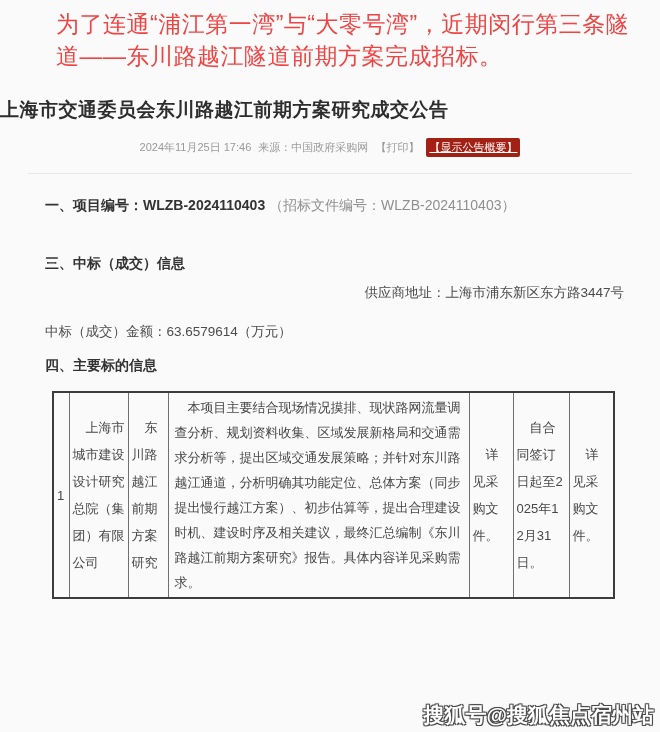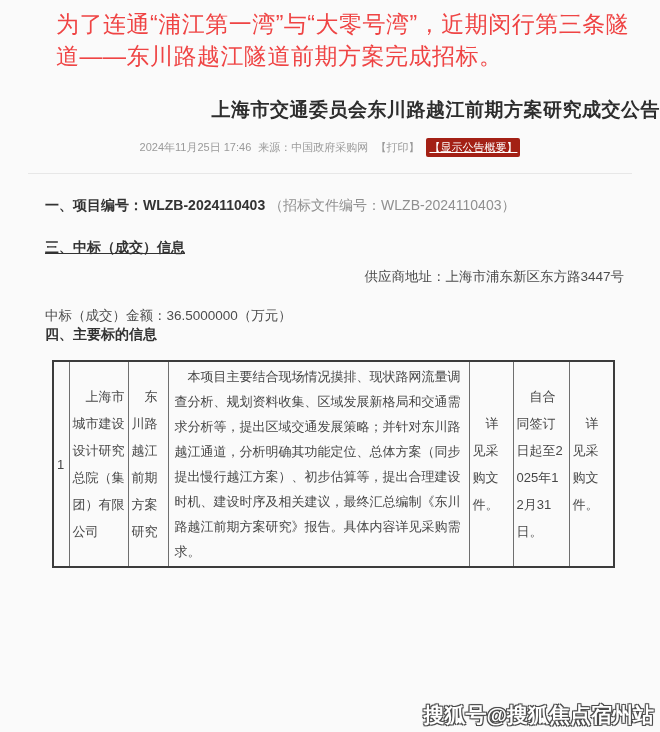--- a/index.html
+++ b/index.html
@@ -8,46 +8,46 @@
     background:#fafafa;
     font-family:"Liberation Sans","DejaVu Sans",sans-serif;
     color:#333;
   }
   .intro{
     padding:8px 30px 0 56px;
     font-size:23px;line-height:32px;color:#ef4444;
     letter-spacing:0.5px;
   }
   .title{
-    margin-top:25px;text-align:right;
+    margin-top:25px;text-align:left;
     font-size:19px;font-weight:bold;color:#2d2d2d;letter-spacing:0.5px;
   }
   .meta{
     margin-top:15px;text-align:center;
     font-size:11px;color:#9a9a9a;
   }
   .meta span{margin:0 2px;}
   .print{cursor:pointer;}
   .badge{
     display:inline-block;background:#a32015;color:#fff;
     padding:2px 3px;border-radius:2px;cursor:pointer;
   }
   .divider{margin:16px 28px 0;border:0;border-top:1px solid #e7e7e7;height:0;}
   .content{padding:0 36px 0 45px;font-size:14px;}
   .line{line-height:18px;}
   .bold{font-weight:bold;color:#333;}
   .note{color:#8f8f8f;font-weight:normal;}
   .plain{color:#4c4c4c;font-size:13.5px;}
   .mt-s1{margin-top:22px;}
   .mt-s2{margin-top:30px;}
-  .mt-s3{margin-top:24px;text-decoration:underline;}
+  .mt-s3{margin-top:40px;}
   .mt-sup{margin-top:15px;}
   .mt-addr{margin-top:12px;text-align:right;}
   .mt-amt{margin-top:21px;}
-  .mt-s4{}
+  .mt-s4{margin-top:15px;}
   .tablewrap{margin:17px 0 0 52px;}
   table{
     border-collapse:collapse;table-layout:fixed;width:561px;
     font-size:13px;color:#474747;
     border:2px solid #3c3c3c;
   }
   th,td{
     border:1px solid #6f6f6f;vertical-align:middle;
     padding:2px 3px;font-weight:normal;text-align:left;
     overflow:hidden;word-break:break-all;
@@ -80,21 +80,21 @@
 
 <hr class="divider">
 
 <div class="content">
   <div class="line mt-s1">
     <span class="bold">一、项目编号：</span><span class="bold">WLZB-2024110403</span>
     <span class="note">（招标文件编号：WLZB-2024110403）</span>
   </div>
   <div class="line mt-s3 bold">三、中标（成交）信息</div>
   <div class="line mt-addr plain">供应商地址：上海市浦东新区东方路3447号</div>
-  <div class="line mt-amt plain">中标（成交）金额：36.5000000（万元）</div>
+  <div class="line mt-amt plain">中标（成交）金额：63.6579614（万元）</div>
   <div class="line mt-s4 bold">四、主要标的信息</div>
 </div>
 
 <div class="tablewrap">
   <table>
     <colgroup>
       <col style="width:16px">
         <col style="width:59px">
         <col style="width:40px">
       <col style="width:301px">

